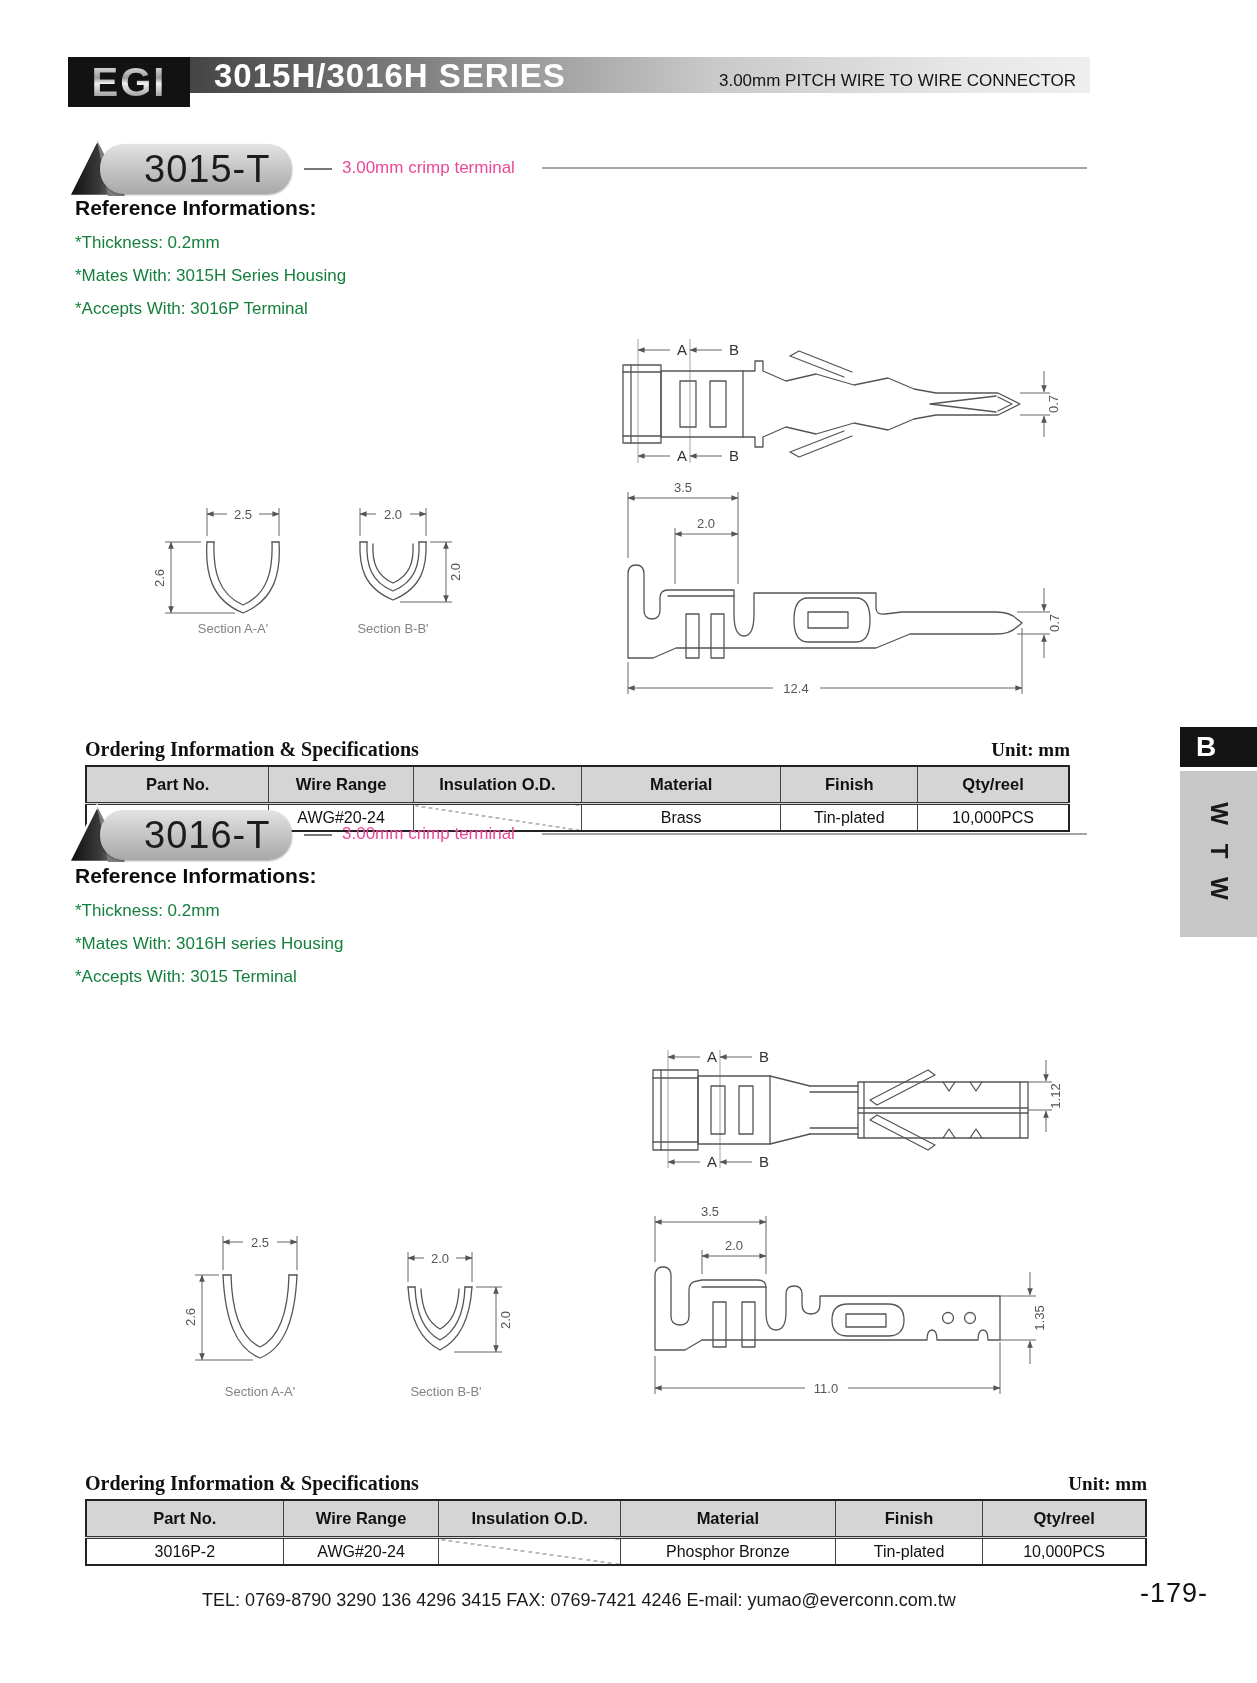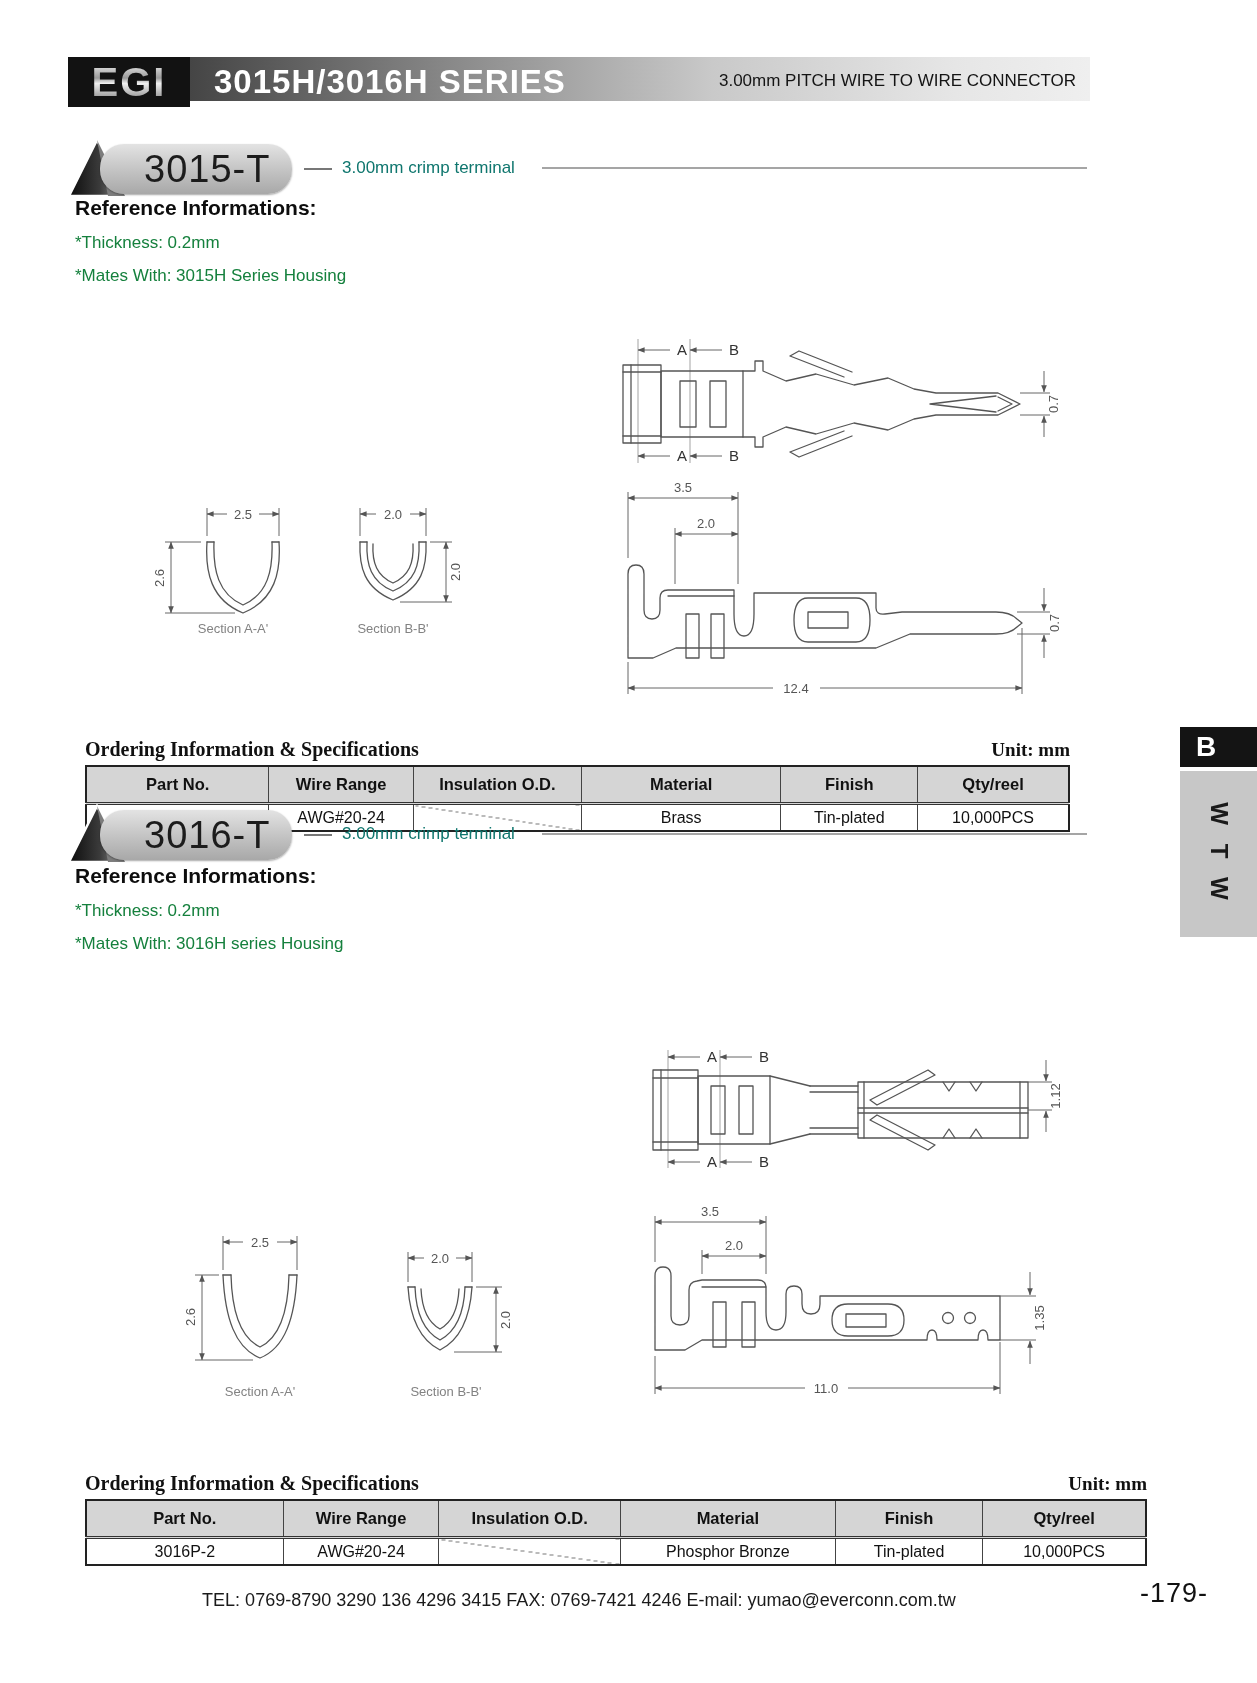--- a/index.html
+++ b/index.html
@@ -4,34 +4,34 @@
 <style>
   html,body{margin:0;padding:0;background:#e8e8e8;}
   .page{position:relative;width:1257px;height:1683px;background:#fff;
         font-family:"Liberation Sans",sans-serif;overflow:hidden;margin:0 auto;color:#111;}
   .abs{position:absolute;}
   
   .logo-box{left:68px;top:57px;width:122px;height:50px;background:#121212;display:flex;align-items:center;justify-content:center;}
   .logo-text{font-size:40px;font-weight:bold;letter-spacing:2px;
              background:linear-gradient(180deg,#fdfdfd 0%,#9a9a9a 40%,#f0f0f0 52%,#6e6e6e 100%);
              -webkit-background-clip:text;background-clip:text;color:transparent;}
-  .grad-bar{left:190px;top:57px;width:900px;height:44px;
+  .grad-bar{left:190px;top:57px;width:900px;height:36px;
             background:linear-gradient(90deg,#454545 0%,#8b8b8b 30%,#c9c9c9 58%,#e6e6e6 85%,#efefef 100%);
-            display:flex;align-items:flex-end;}
+            display:flex;align-items:flex-start;}
   .series-title{color:#fff;font-size:33px;font-weight:bold;padding-left:24px;letter-spacing:1px;white-space:nowrap;}
   .bar-subtitle{position:absolute;right:14px;top:14px;font-size:17px;color:#141414;white-space:nowrap;}
   
   .badge{left:66px;width:540px;height:62px;}
   .badge-pill{position:absolute;left:34px;top:6px;width:192px;height:50px;border-radius:24px;
               background:linear-gradient(180deg,#e3e3e3 0%,#c2c2c2 55%,#a8a8a8 100%);
               box-shadow:0 1px 2px rgba(0,0,0,.35);}
   .badge-text{position:absolute;left:78px;top:6px;line-height:50px;font-size:38px;color:#1c1c1c;letter-spacing:1px;}
   .badge-tri{position:absolute;left:0;top:0;}
   .badge-dash{position:absolute;left:238px;top:30px;width:28px;height:2px;background:#777;}
-  .badge-tagline{position:absolute;left:276px;top:20px;font-size:17px;color:#0f766e;white-space:nowrap;}
+  .badge-tagline{position:absolute;left:276px;top:20px;font-size:17px;color:#ec4899;white-space:nowrap;}
   .badge-rule{position:absolute;left:476px;top:29px;width:545px;height:2px;background:#a5a5a5;}
   
   .ref-head{font-size:21px;font-weight:bold;color:#0d0d0d;}
   .ref-items{font-size:17px;line-height:33px;color:#15803d;}
   
   .tbl-wrap{position:absolute;}
   .title-row{display:flex;justify-content:space-between;align-items:flex-end;
              font-family:"Liberation Serif",serif;font-weight:bold;margin-bottom:4px;}
   .t-title{font-size:20px;}
   .t-unit{font-size:19px;}
@@ -87,20 +87,21 @@
     <div class="badge-text">3015-T</div>
     <div class="badge-dash"></div>
     <div class="badge-tagline">3.00mm crimp terminal</div>
     <div class="badge-rule"></div>
   </div>
 
   <div class="abs ref-head" style="left:75px;top:196px;">Reference Informations:</div>
   <div class="abs ref-items" style="left:75px;top:226px;">
     <div>*Thickness: 0.2mm</div>
     <div>*Mates With: 3015H Series Housing</div>
+    <div>*Accepts With: 3016P Terminal</div>
   </div>
 
   <svg class="abs" style="left:558px;top:325px;" width="512" height="140" viewBox="0 0 512 140">
     <defs>
         <marker id="a1" viewBox="0 0 10 10" refX="9.5" refY="5" markerWidth="7" markerHeight="7" orient="auto-start-reverse">
           <path d="M0,1 L10,5 L0,9 z" fill="#555"></path>
         </marker>
       </defs>
     <line class="thin" x1="80" y1="14" x2="80" y2="138"></line>
     <line class="thin" x1="132" y1="14" x2="132" y2="138"></line>
@@ -271,20 +272,21 @@
     <div class="badge-text">3016-T</div>
     <div class="badge-dash"></div>
     <div class="badge-tagline">3.00mm crimp terminal</div>
     <div class="badge-rule"></div>
   </div>
 
   <div class="abs ref-head" style="left:75px;top:864px;">Reference Informations:</div>
   <div class="abs ref-items" style="left:75px;top:894px;">
     <div>*Thickness: 0.2mm</div>
     <div>*Mates With: 3016H series Housing</div>
+    <div>*Accepts With: 3015 Terminal</div>
   </div>
 
   <svg class="abs" style="left:558px;top:1040px;" width="512" height="135" viewBox="0 0 512 135">
     <defs>
         <marker id="a5" viewBox="0 0 10 10" refX="9.5" refY="5" markerWidth="7" markerHeight="7" orient="auto-start-reverse">
           <path d="M0,1 L10,5 L0,9 z" fill="#555"></path>
         </marker>
       </defs>
     <line class="thin" x1="110" y1="10" x2="110" y2="128"></line>
     <line class="thin" x1="162" y1="10" x2="162" y2="128"></line>

